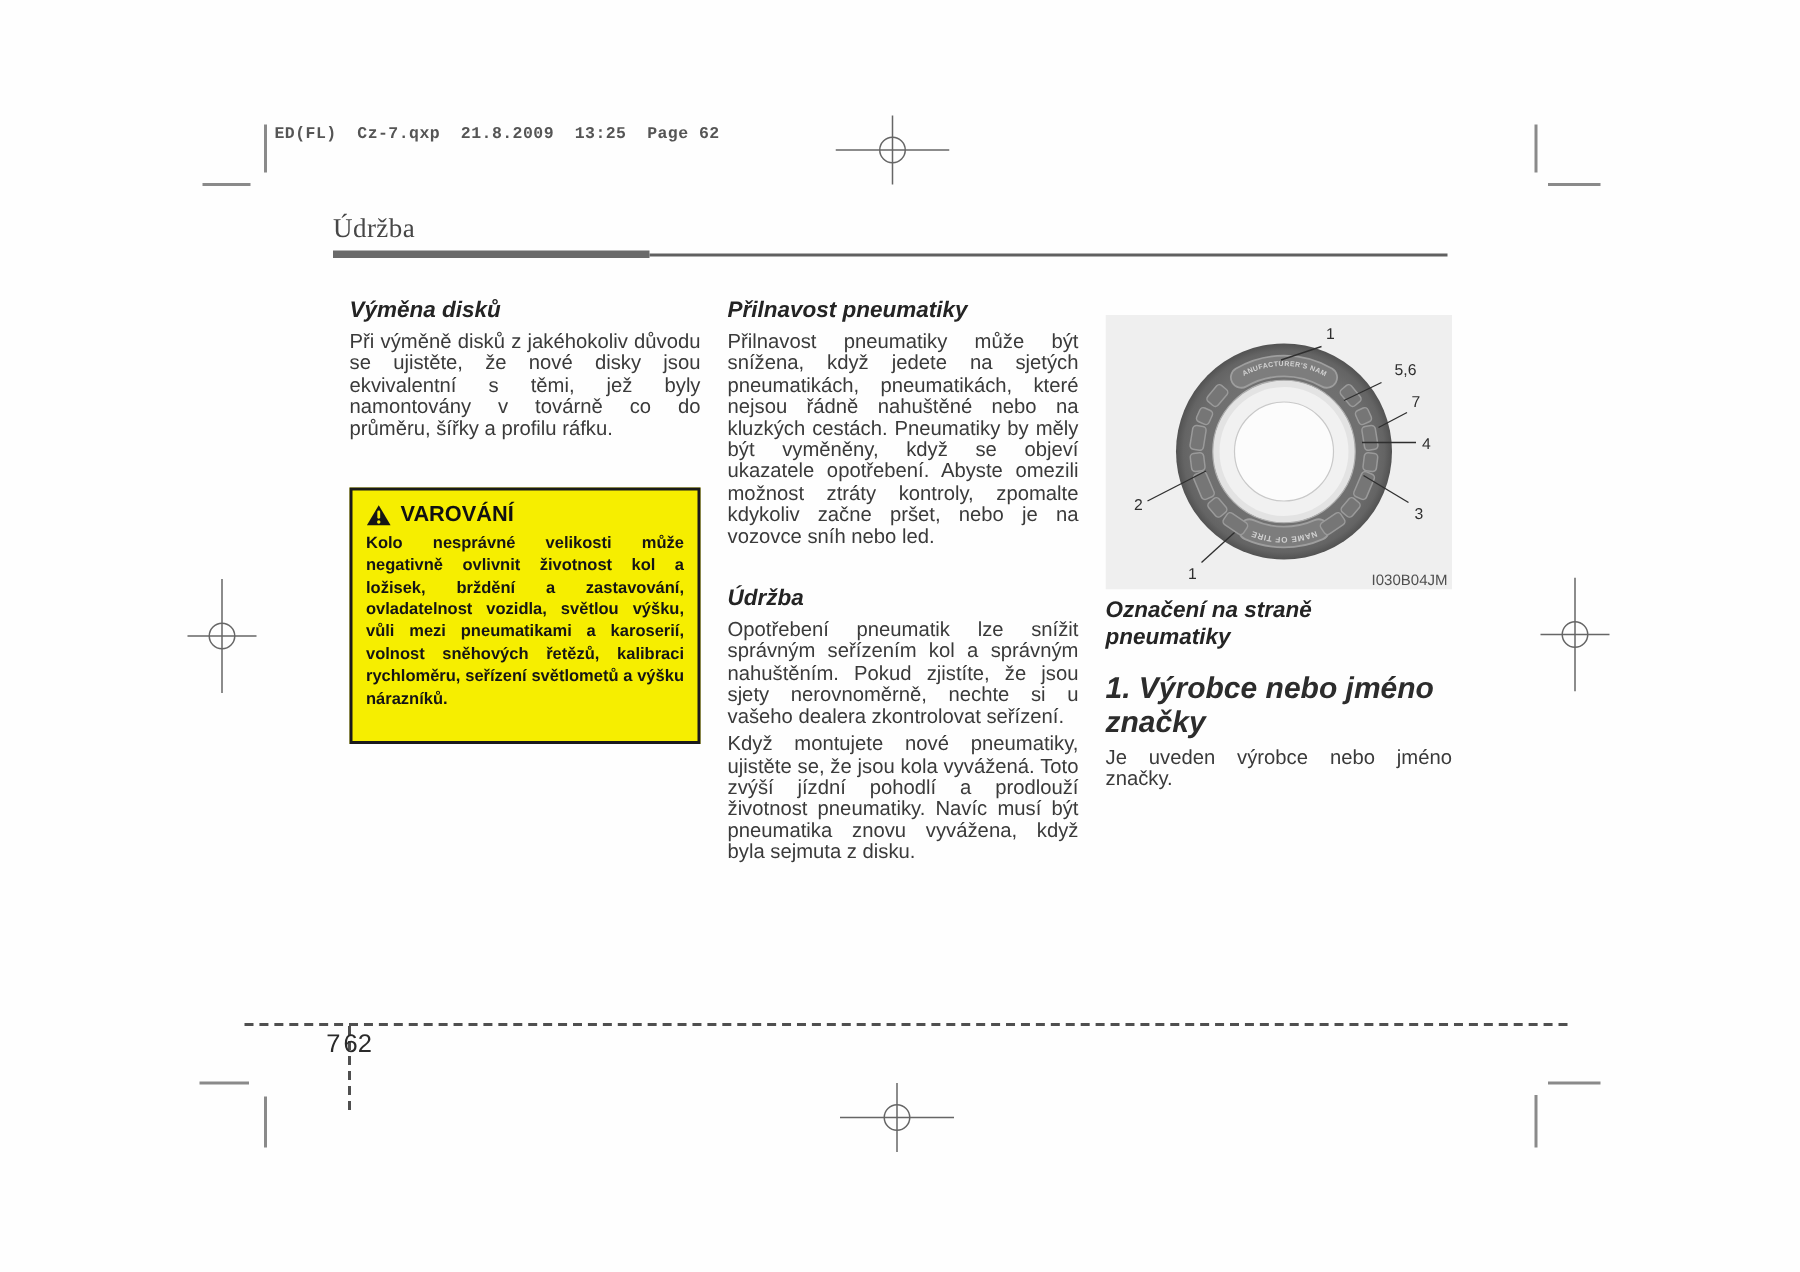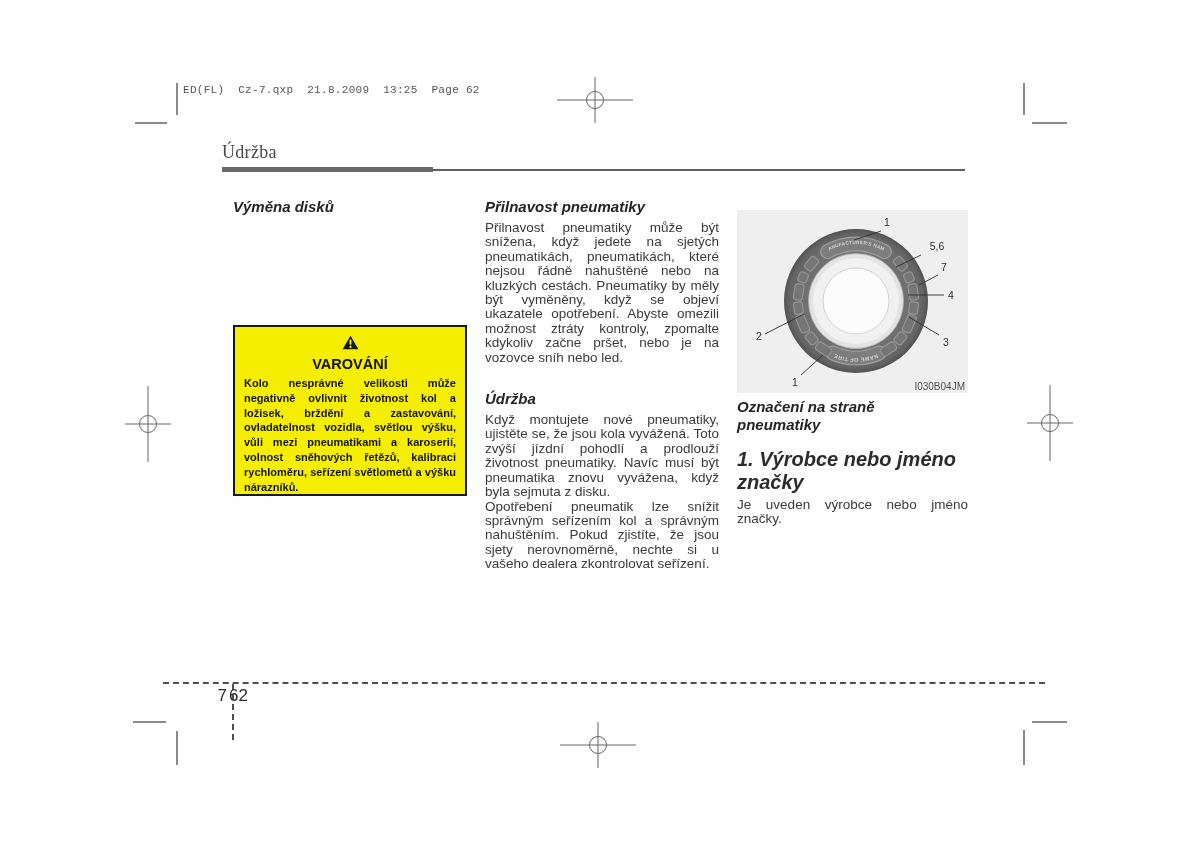--- a/index.html
+++ b/index.html
@@ -1,38 +1,38 @@
 <!DOCTYPE html>
 <html><head>
 <meta charset="utf-8">
 <style>
   html,body{margin:0;padding:0;background:#ffffff;}
   .page{position:relative;width:1200px;height:848px;background:#fefefe;overflow:hidden;
         font-family:"Liberation Sans",sans-serif;}
   .mark{position:absolute;background:#8a8a8a;}
   .crosshair{position:absolute;}
   .print-header{position:absolute;left:183px;top:84px;font-family:"Liberation Mono",monospace;
-        font-size:11px;color:#555;white-space:pre;letter-spacing:.3px;}
+        font-size:11px;color:#555;white-space:pre;letter-spacing:.3px;font-weight:bold;}
   .section-title{position:absolute;left:222px;top:142px;font-family:"Liberation Serif",serif;
         font-size:18px;color:#474747;letter-spacing:.3px;}
   .rule-thick{position:absolute;left:222px;top:167px;width:211px;height:5px;background:#6a6a6a;}
   .rule-thin{position:absolute;left:433px;top:169px;width:532px;height:2px;background:#606060;}
   .col{position:absolute;top:198px;}
   .col1{left:233px;width:234px;}
   .col2{left:485px;width:234px;}
   .col3text{left:737px;width:231px;top:398px;position:absolute;}
   .c-h{font-weight:bold;font-size:15px;line-height:18px;color:#242424;margin:0 0 5px 0;font-style:italic;}
   .c-h.narrow{width:205px;}
   .c-p{font-size:13.5px;line-height:14.4px;color:#3a3a3a;text-align:justify;margin:0;}
   .gap-s{margin-top:4px;}
   .sect2{margin-top:25px;}
   .warning{position:absolute;left:233px;top:325px;width:234px;height:171px;box-sizing:border-box;
         background:#f6ee00;border:2px solid #1a1a1a;padding:8px 9px 6px 9px;}
   .warning-title{display:flex;align-items:center;gap:6px;font-weight:bold;font-size:14.5px;
-        color:#111;margin:0 0 4px 0;flex-direction:column;}
+        color:#111;margin:0 0 4px 0;}
   .warning-body{font-weight:bold;font-size:11px;line-height:14.8px;color:#141414;
         text-align:justify;margin:0;}
   .figure{position:absolute;left:737px;top:210px;width:231px;height:183px;}
   .sub-h{font-style:italic;font-weight:bold;font-size:20px;color:#2c2c2c;margin:14px 0 4px 0;}
   .folio-line{position:absolute;left:163px;top:682px;width:882px;border-top:2px dashed #4f4f4f;}
   .folio-vline{position:absolute;left:232px;top:684px;height:56px;border-left:2px dashed #4f4f4f;}
   .folio-num{position:absolute;top:686px;font-size:17px;line-height:20px;color:#2a2a2a;}
   .folio-chapter{left:205px;width:22px;text-align:right;}
   .folio-page{left:229px;}
 </style>
@@ -72,40 +72,41 @@
   </svg>
 
   <div class="print-header">ED(FL)  Cz-7.qxp  21.8.2009  13:25  Page 62</div>
 
   <div class="section-title">Údržba</div>
   <div class="rule-thick"></div>
   <div class="rule-thin"></div>
 
   <div class="col col1">
     <h3 class="c-h">Výměna disků</h3>
+    <p class="c-p">Při výměně disků z jakéhokoliv důvodu se ujistěte, že nové disky jsou ekvivalentní s těmi, jež byly namontovány v továrně co do průměru, šířky a profilu ráfku.</p>
   </div>
 
   <div class="warning">
     <div class="warning-title">
       <svg width="17" height="15" viewBox="0 0 17 15">
         <path d="M8.5 0.8 L16.4 14.2 L0.6 14.2 Z" fill="#151515"></path>
         <rect x="7.55" y="4.4" width="1.9" height="5.4" rx="0.9" fill="#f6ee00"></rect>
         <circle cx="8.5" cy="12" r="1.15" fill="#f6ee00"></circle>
       </svg>
       <span>VAROVÁNÍ</span>
     </div>
     <p class="warning-body">Kolo nesprávné velikosti může negativně ovlivnit životnost kol a ložisek, brždění a zastavování, ovladatelnost vozidla, světlou výšku, vůli mezi pneumatikami a karoserií, volnost sněhových řetězů, kalibraci rychloměru, seřízení světlometů a výšku nárazníků.</p>
   </div>
 
   <div class="col col2">
     <h3 class="c-h">Přilnavost pneumatiky</h3>
     <p class="c-p">Přilnavost pneumatiky může být snížena, když jedete na sjetých pneumatikách, pneumatikách, které nejsou řádně nahuštěné nebo na kluzkých cestách. Pneumatiky by měly být vyměněny, když se objeví ukazatele opotřebení. Abyste omezili možnost ztráty kontroly, zpomalte kdykoliv začne pršet, nebo je na vozovce sníh nebo led.</p>
     <h3 class="c-h sect2">Údržba</h3>
+    <p class="c-p">Opotřebení pneumatik lze snížit správným seřízením kol a správným nahuštěním. Pokud zjistíte, že jsou sjety nerovnoměrně, nechte si u vašeho dealera zkontrolovat seřízení.</p>
     <p class="c-p gap-s">Když montujete nové pneumatiky, ujistěte se, že jsou kola vyvážená. Toto zvýší jízdní pohodlí a prodlouží životnost pneumatiky. Navíc musí být pneumatika znovu vyvážena, když byla sejmuta z disku.</p>
-    <p class="c-p">Opotřebení pneumatik lze snížit správným seřízením kol a správným nahuštěním. Pokud zjistíte, že jsou sjety nerovnoměrně, nechte si u vašeho dealera zkontrolovat seřízení.</p>
   </div>
 
   <svg class="figure" viewBox="0 0 231 183" xmlns="http://www.w3.org/2000/svg" xmlns:xlink="http://www.w3.org/1999/xlink">
     <defs>
       <radialGradient id="tireG" cx="50%" cy="50%" r="50%">
         <stop offset="0%" stop-color="#777777"></stop>
         <stop offset="78%" stop-color="#6f6f6f"></stop>
         <stop offset="93%" stop-color="#646464"></stop>
         <stop offset="100%" stop-color="#525252"></stop>
       </radialGradient>

